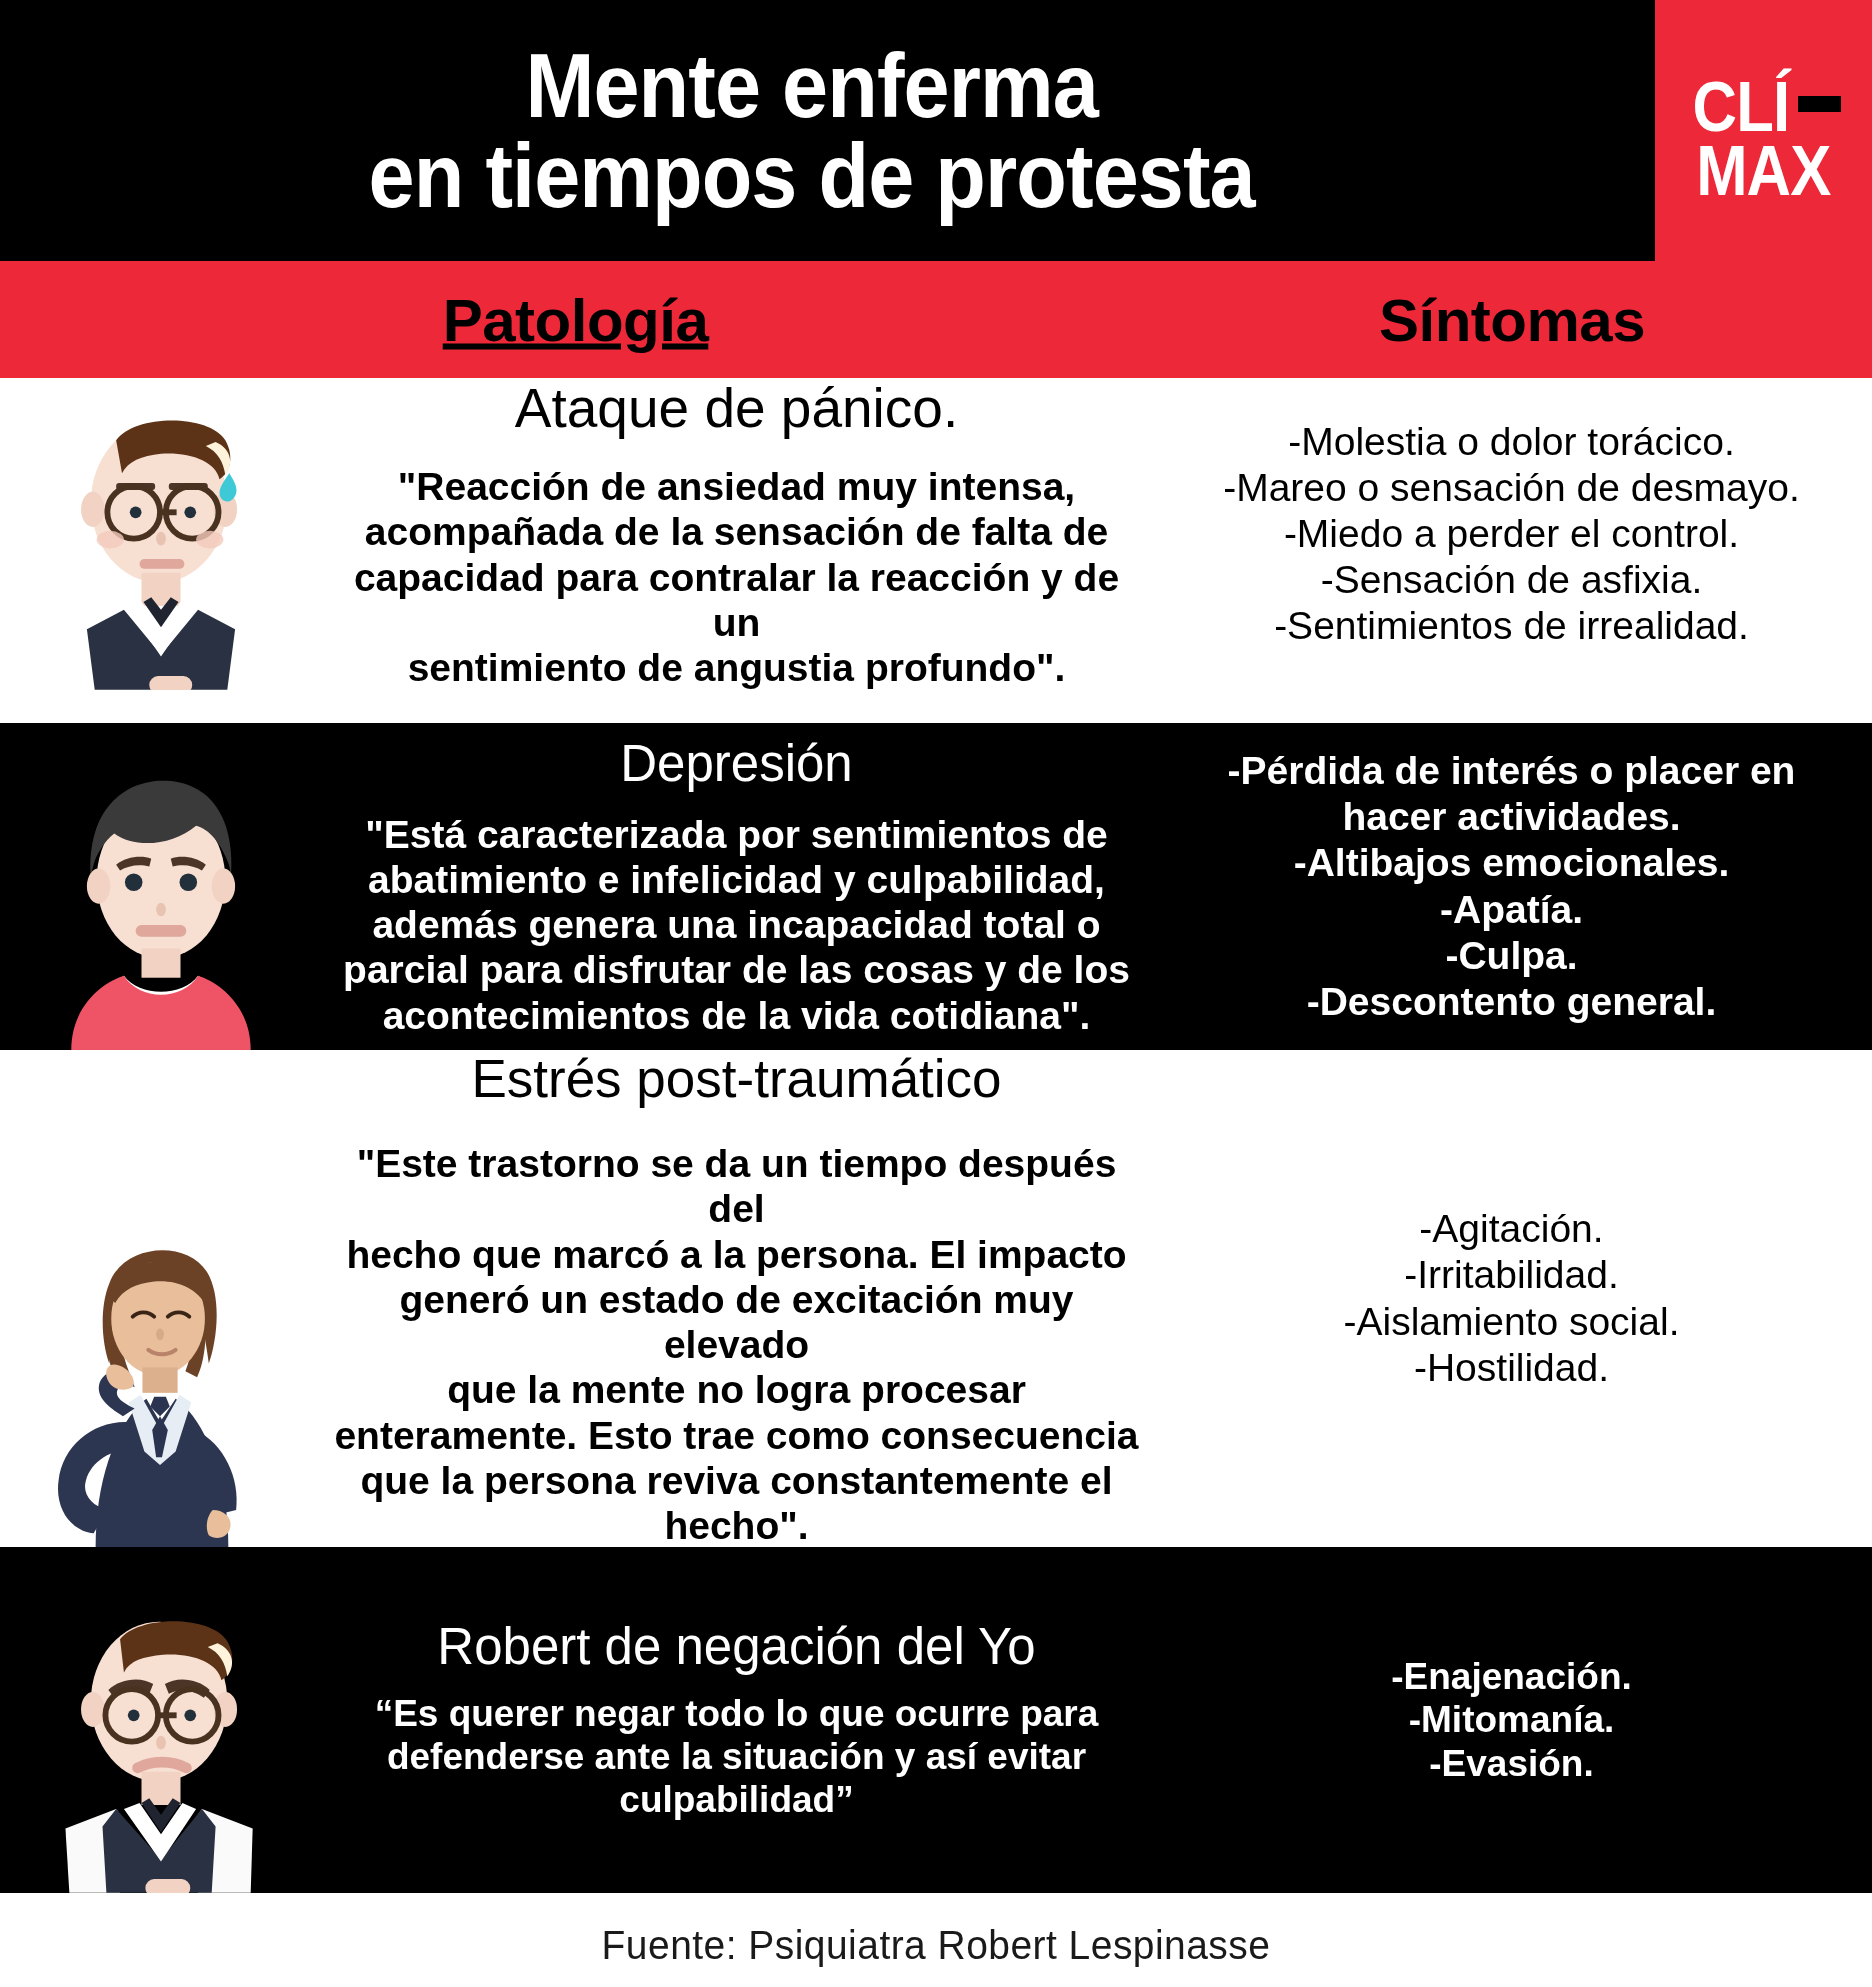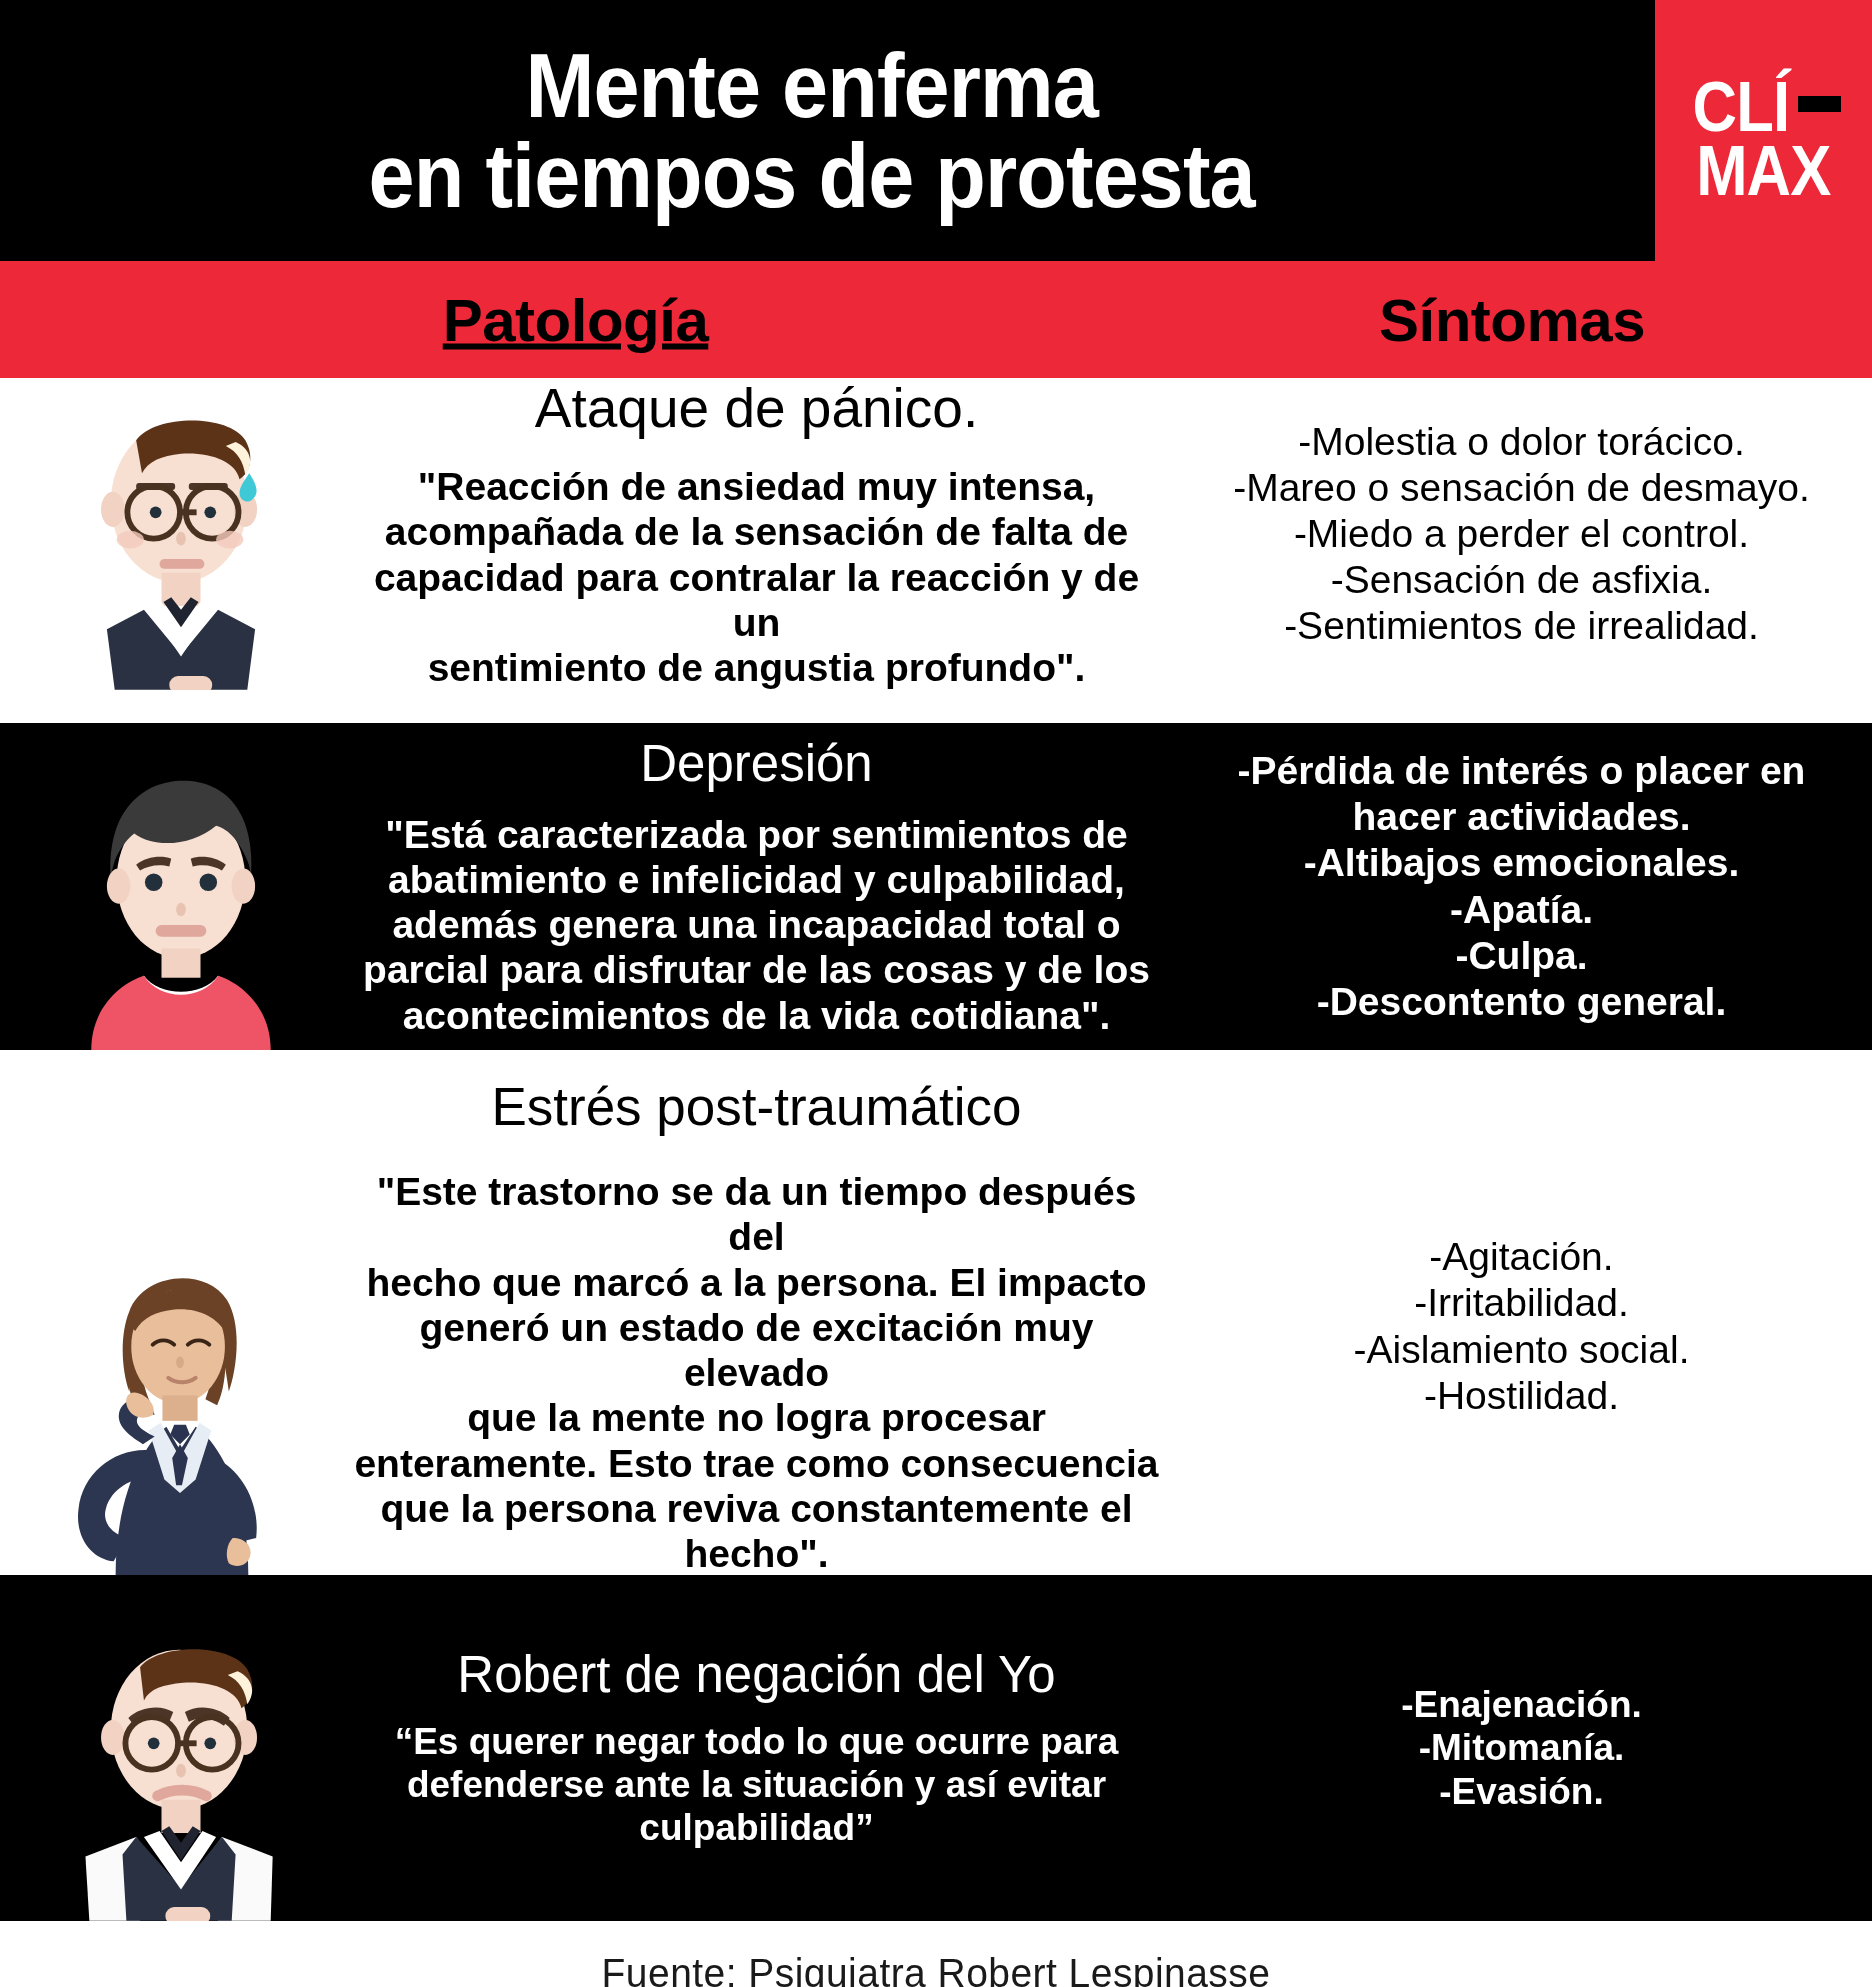--- a/index.html
+++ b/index.html
@@ -96,21 +96,20 @@
   }
   .ch-pathology { left: 0; width: 1151px; text-decoration: underline; }
   .ch-symptoms  { left: 1151px; width: 722px; }
 
   
   .row {
     position: relative;
     display: flex;
     align-items: center;
     box-sizing: border-box;
-    padding-left: 20px;
   }
   .row.light { background: #ffffff; color: #000000; }
   .row.dark  { background: #000000; color: #ffffff; }
 
   .row-fig {
     width: 322px;
     flex: 0 0 322px;
     display: flex;
     align-items: flex-end;
     justify-content: center;
@@ -154,21 +153,21 @@
   .row1 { height: 312px; }
   .row1 .path-title { font-size: 55px; margin-bottom: 25px; font-weight: normal; }
   .row1 .path-desc  { font-size: 39px; font-weight: normal; }
   .row1 .symp-list  { font-size: 39px; font-weight: normal; }
 
   .row2 { height: 327px; margin-top: 33px; }
   .row2 .path-title { font-size: 51px; margin-bottom: 19.5px; }
   .row2 .path-desc  { font-size: 39px; }
   .row2 .symp-list  { font-size: 39px; }
 
-  .row3 { height: 497px; margin-top: 28px; }
+  .row3 { height: 497px; }
   .row3 .path-title { font-size: 53px; margin-bottom: 33px; font-weight: normal; }
   .row3 .path-desc  { font-size: 39px; font-weight: normal; }
   .row3 .symp-list  { font-size: 39px; font-weight: normal; }
 
   .row4 { height: 346px; }
   .row4 .path-title { font-size: 51px; margin-bottom: 17.6px; }
   .row4 .path-desc  { font-size: 37px; }
   .row4 .symp-list  { font-size: 37px; }
 
   

